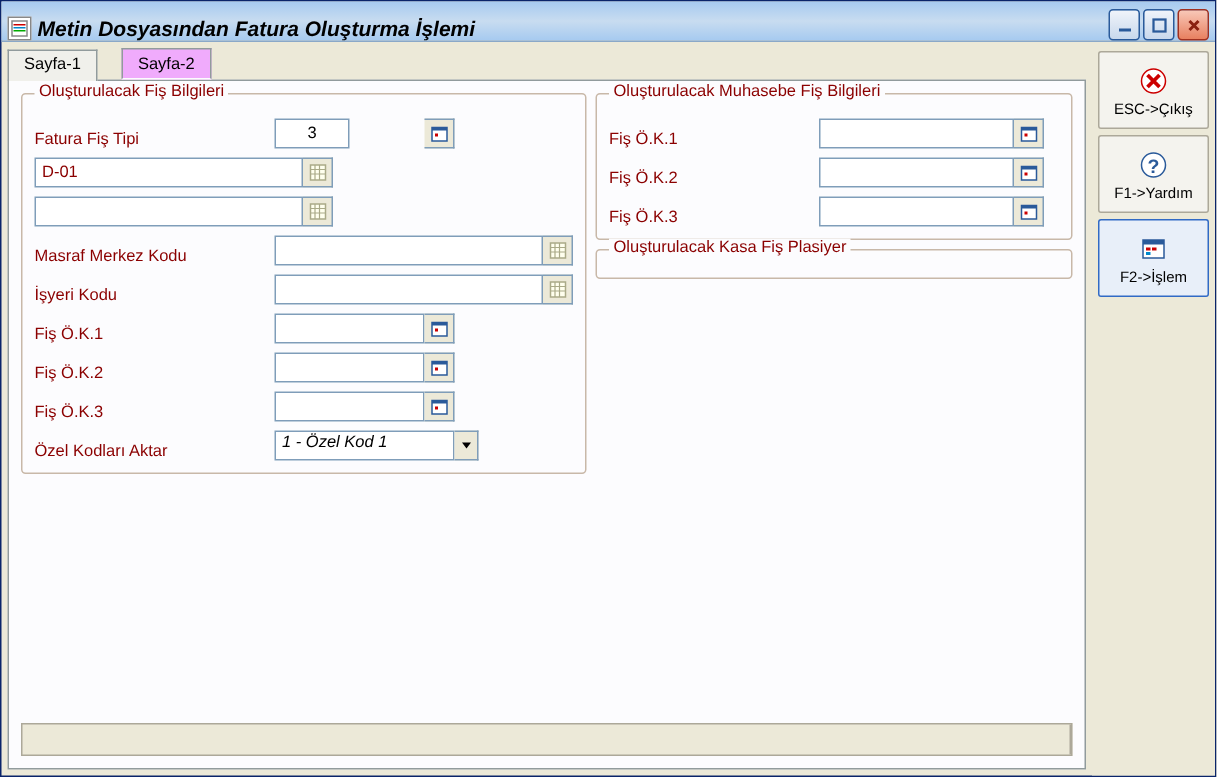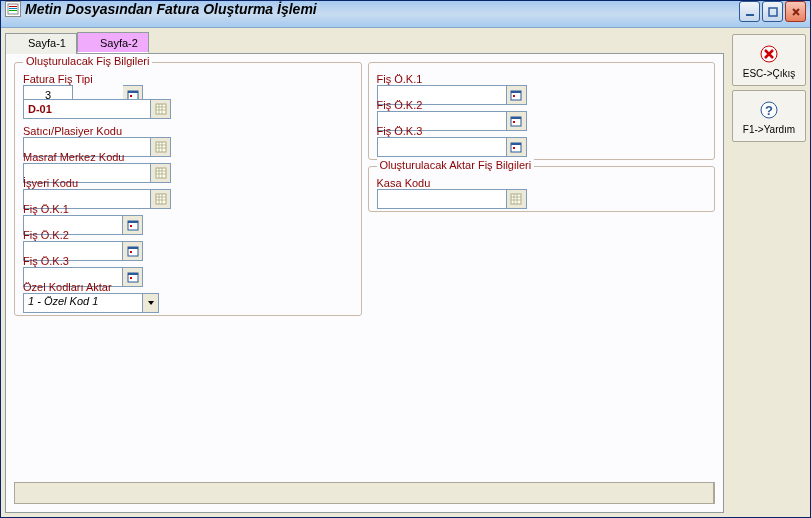--- a/index.html
+++ b/index.html
@@ -16,21 +16,21 @@
   height: 518px;
   background: #ece9d8;
   border: 1px solid #0a246a;
   display: flex;
   flex-direction: column;
 }
 .titlebar {
   height: 27px;
   background: linear-gradient(to bottom, #a6caf0 0%, #c8dcf0 50%, #a6caf0 100%);
   display: flex;
-  align-items: flex-start;
+  align-items: flex-end;
   padding: 0 4px;
   border-bottom: 1px solid #8aa8c8;
 }
 .titlebar-icon {
   width: 16px;
   height: 16px;
   margin-right: 4px;
   background: #fff;
   border: 1px solid #888;
   display: inline-flex;
@@ -78,25 +78,25 @@
   display: flex;
   flex-direction: column;
 }
 .tabstrip {
   display: flex;
   height: 21px;
   position: relative;
   z-index: 2;
 }
 .tab {
-  padding: 3px 10px 2px 22px;
+  padding: 3px 10px 2px 10px;
   border: 1px solid #919b9c;
   border-bottom: none;
   background: #f0f0eb;
-  margin-right: 0px;
+  margin-right: 16px;
   cursor: pointer;
   position: relative;
   top: 1px;
 }
 .tab.active {
   background: #f0abfc;
   border-bottom: 1px solid #fcfcfe;
   top: 0;
   padding-top: 4px;
 }
@@ -127,44 +127,43 @@
   position: absolute;
   top: -8px;
   left: 8px;
   background: #fcfcfe;
   padding: 0 3px;
   color: #8b0000;
   font-size: 11px;
 }
 .form-row {
   display: flex;
-  align-items: flex-start;
+  align-items: flex-end;
   height: 26px;
-  flex-direction: column;
 }
 .form-label {
   color: #8b0000;
   width: 160px;
   font-size: 11px;
 }
 .col2 .form-label { width: 140px; }
 .input-wrap {
   display: flex;
   align-items: center;
 }
 .text-input {
   height: 20px;
   border: 1px solid #7f9db9;
   background: #fff;
   padding: 1px 4px;
   font-family: inherit;
   font-size: 11px;
 }
 .text-input.small { width: 50px; text-align: center; }
-.text-input.med { width: 128px; font-weight: bold; }
+.text-input.med { width: 179px; }
 .text-input.med2 { width: 130px; }
 .picker-btn {
   width: 20px;
   height: 20px;
   border: 1px solid #7f9db9;
   border-left: none;
   background: #ece9d8;
   display: inline-flex;
   align-items: center;
   justify-content: center;
@@ -316,21 +315,20 @@
                   <span class="picker-btn">
                     <svg class="icon-grid" viewBox="0 0 12 12">
                         <rect x="1" y="1" width="10" height="10" fill="#ffe" stroke="#aa8"></rect>
                         <path d="M1 4 H11 M1 7 H11 M4 1 V11 M7 1 V11" stroke="#aa8" stroke-width="0.8"></path>
                       </svg>
                   </span>
                 </div>
               </div>
 
               <div class="form-row">
-                <span class="form-label">Satıcı/Plasiyer Kodu</span>
                 <div class="input-wrap">
                   <input class="text-input med" value="" style="">
                   <span class="picker-btn">
                     <svg class="icon-grid" viewBox="0 0 12 12">
                         <rect x="1" y="1" width="10" height="10" fill="#ffe" stroke="#aa8"></rect>
                         <path d="M1 4 H11 M1 7 H11 M4 1 V11 M7 1 V11" stroke="#aa8" stroke-width="0.8"></path>
                       </svg>
                   </span>
                 </div>
               </div>
@@ -412,20 +410,21 @@
                         <path d="M1 2 L4 6 L7 2 Z" fill="#000"></path>
                       </svg>
                   </div>
                 </div>
               </div>
             </div>
           </div>
 
           <div class="col col2">
             <div class="groupbox">
+              <span class="groupbox-title">Oluşturulacak Muhasebe Fiş Bilgileri</span>
 
               <div class="form-row">
                 <span class="form-label">Fiş Ö.K.1</span>
                 <div class="input-wrap">
                   <input class="text-input med2" value="" style="">
                   <span class="picker-btn">
                     <svg class="icon-cal" viewBox="0 0 12 12">
                         <rect x="1" y="2" width="10" height="9" fill="#fff" stroke="#2a5a9a"></rect>
                         <rect x="1" y="2" width="10" height="2" fill="#2a5a9a"></rect>
                         <rect x="3" y="6" width="2" height="2" fill="#c00"></rect>
@@ -457,33 +456,21 @@
                         <rect x="1" y="2" width="10" height="9" fill="#fff" stroke="#2a5a9a"></rect>
                         <rect x="1" y="2" width="10" height="2" fill="#2a5a9a"></rect>
                         <rect x="3" y="6" width="2" height="2" fill="#c00"></rect>
                       </svg>
                   </span>
                 </div>
               </div>
             </div>
 
             <div class="groupbox">
-              <span class="groupbox-title">Oluşturulacak Aktar Fiş Bilgileri</span>
-              <div class="form-row">
-                <span class="form-label">Kasa Kodu</span>
-                <div class="input-wrap">
-                  <input class="text-input med2" value="" style="">
-                  <span class="picker-btn">
-                    <svg class="icon-grid" viewBox="0 0 12 12">
-                        <rect x="1" y="1" width="10" height="10" fill="#ffe" stroke="#aa8"></rect>
-                        <path d="M1 4 H11 M1 7 H11 M4 1 V11 M7 1 V11" stroke="#aa8" stroke-width="0.8"></path>
-                      </svg>
-                  </span>
-                </div>
-              </div>
+              <span class="groupbox-title">Oluşturulacak Kasa Fiş Plasiyer</span>
             </div>
           </div>
 
         </div>
 
         <div class="statusbar">
           <div class="status-cell"></div>
         </div>
       </div>
     </div>
@@ -500,15 +487,27 @@
       </div>
       <div class="side-btn">
         <span class="icon">
           <svg width="20" height="20" viewBox="0 0 20 20">
               <circle cx="10" cy="10" r="8" fill="#fff" stroke="#2a5a9a"></circle>
               <text x="10" y="15" text-anchor="middle" font-size="13" font-weight="bold" fill="#2a5a9a">?</text>
             </svg>
         </span>
         <span class="lbl">F1-&gt;Yardım</span>
       </div>
+      <div class="side-btn active">
+        <span class="icon">
+          <svg width="20" height="20" viewBox="0 0 20 20">
+              <rect x="3" y="4" width="14" height="12" fill="#fff" stroke="#2a5a9a"></rect>
+              <rect x="3" y="4" width="14" height="3" fill="#2a5a9a"></rect>
+              <rect x="5" y="9" width="3" height="2" fill="#c00"></rect>
+              <rect x="9" y="9" width="3" height="2" fill="#c00"></rect>
+              <rect x="5" y="12" width="3" height="2" fill="#08c"></rect>
+            </svg>
+        </span>
+        <span class="lbl">F2-&gt;İşlem</span>
+      </div>
     </div>
   </div>
 </div>
 
 </body></html>

